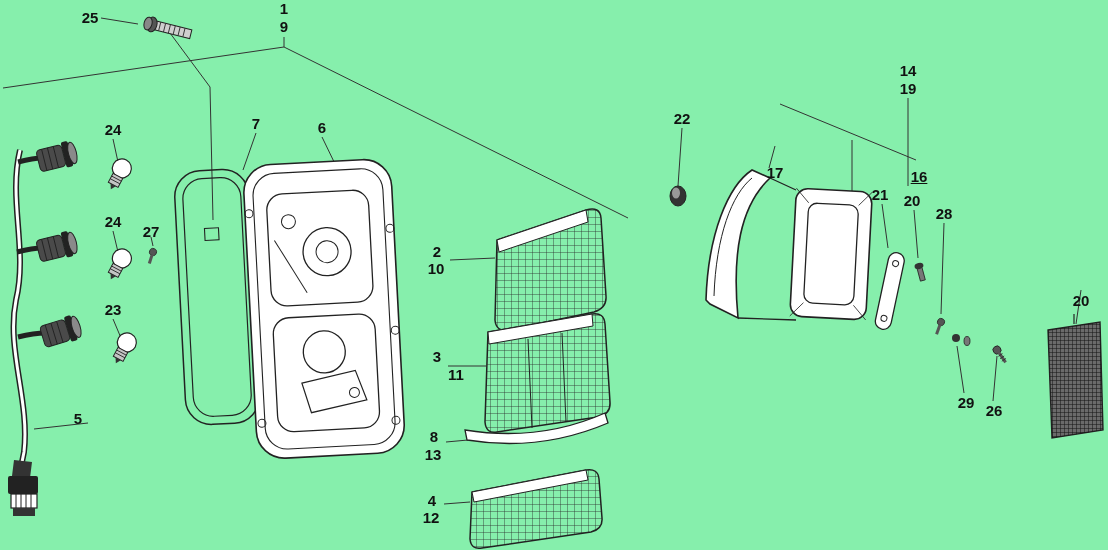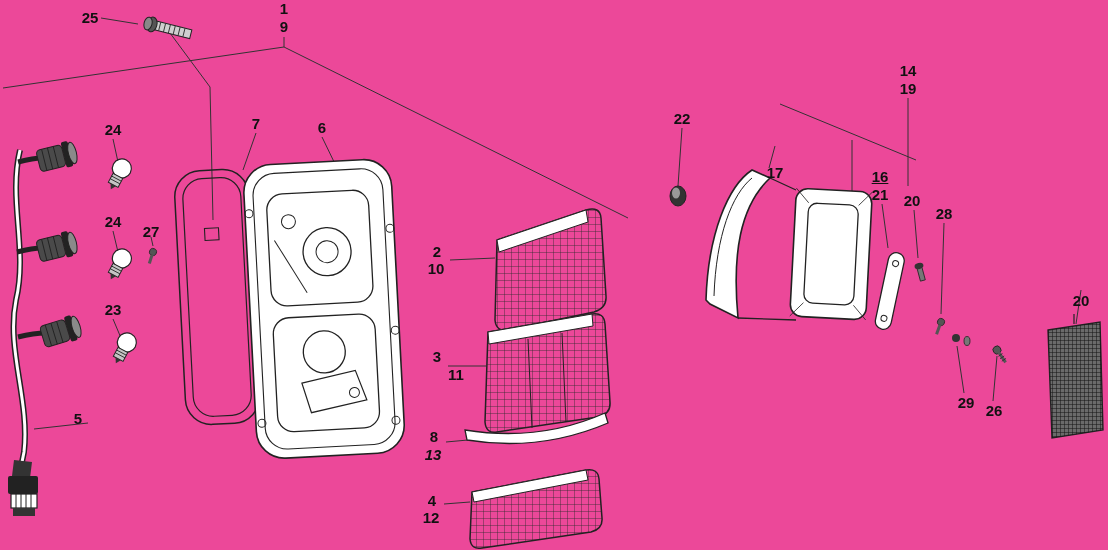--- a/index.html
+++ b/index.html
@@ -1,19 +1,19 @@
 <!DOCTYPE html>
 <html><head>
 <meta charset="utf-8">
 <style>
   html,body{margin:0;padding:0;background:#fff;}
   #stage{
     position:relative;
     width:1108px;height:550px;
-    background:#ec4899;
+    background:#86efac;
     overflow:hidden;
     font-family:"Liberation Sans", sans-serif;
   }
   #artwork{position:absolute;left:0;top:0;}
   .callout{
     position:absolute;
     transform:translateX(-50%);
     font:15px "Liberation Sans", sans-serif;
     font-weight:600;
     color:#111;
@@ -235,29 +235,29 @@
   <div class="callout" style="left:113px; top:214px;">24</div>
   <div class="callout" style="left:113px; top:302px;">23</div>
   <div class="callout" style="left:151px; top:224px;">27</div>
   <div class="callout" style="left:256px; top:116px;">7</div>
   <div class="callout" style="left:322px; top:120px;">6</div>
   <div class="callout" style="left:437px; top:244px;">2</div>
   <div class="callout" style="left:436px; top:261px;">10</div>
   <div class="callout" style="left:437px; top:349px;">3</div>
   <div class="callout" style="left:456px; top:367px;">11</div>
   <div class="callout" style="left:434px; top:429px;">8</div>
-  <div class="callout" style="left:433px; top:447px;font-style:italic;">13</div>
+  <div class="callout" style="left:433px; top:447px;">13</div>
   <div class="callout" style="left:432px; top:493px;">4</div>
   <div class="callout" style="left:431px; top:510px;">12</div>
   <div class="callout" style="left:78px;  top:411px;">5</div>
   <div class="callout" style="left:682px; top:111px;">22</div>
   <div class="callout" style="left:775px; top:129px;margin-top:36px;">17</div>
   <div class="callout" style="left:908px; top:63px;">14</div>
   <div class="callout" style="left:908px; top:81px;">19</div>
-  <div class="callout" style="left:880px; top:169px;text-decoration:underline;">16</div>
+  <div class="callout" style="left:919px; top:169px;text-decoration:underline;">16</div>
   <div class="callout" style="left:880px; top:187px;">21</div>
   <div class="callout" style="left:912px; top:193px;">20</div>
   <div class="callout" style="left:944px; top:206px;">28</div>
   <div class="callout" style="left:1136px;top:255px;">15</div>
   <div class="callout" style="left:1081px;top:273px;margin-top:20px;">20</div>
   <div class="callout" style="left:966px; top:395px;">29</div>
   <div class="callout" style="left:994px; top:403px;">26</div>
 
 </div>
 

